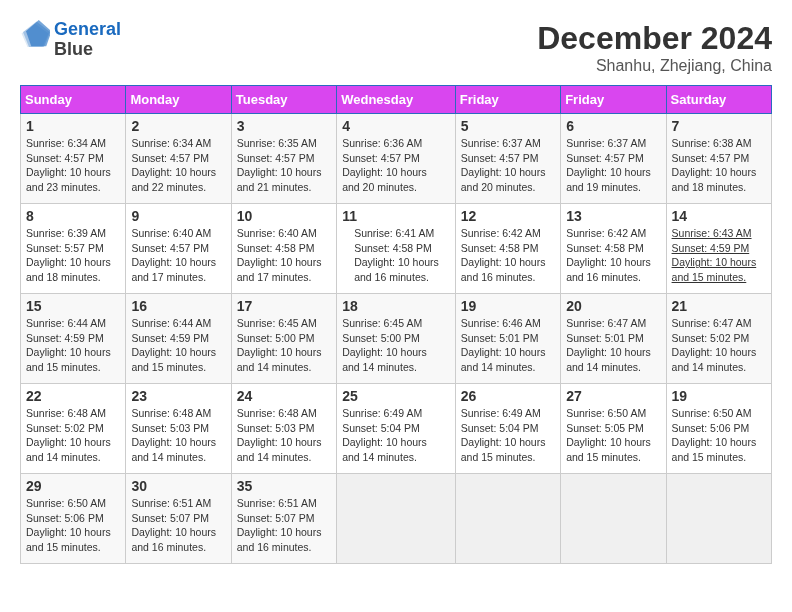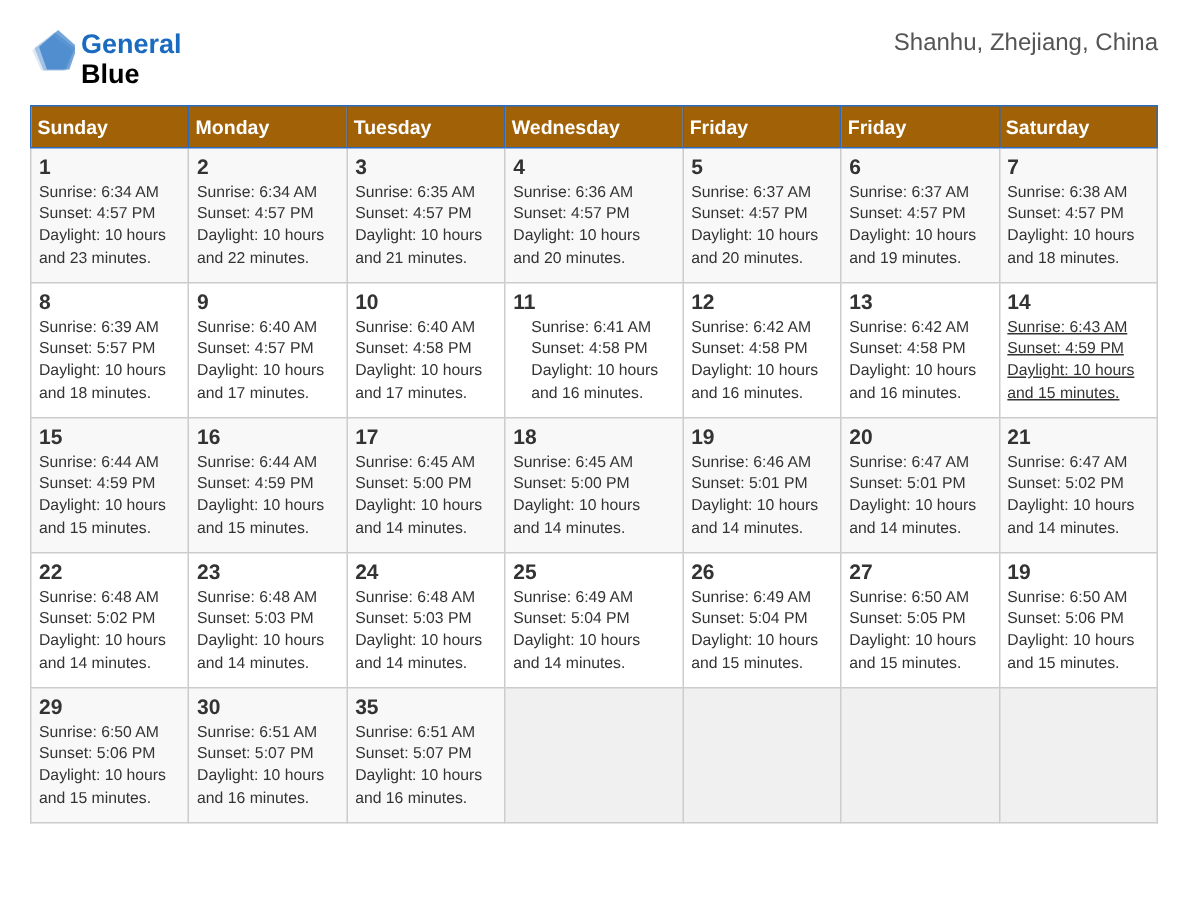--- a/index.html
+++ b/index.html
@@ -45,21 +45,21 @@
     .location {
       font-size: 16px;
       color: #555;
     }
     table {
       width: 100%;
       border-collapse: collapse;
       font-size: 11px;
     }
     thead tr th {
-      background-color: #a16207;
+      background-color: #d946ef;
       color: #fff;
       padding: 6px 4px;
       text-align: left;
       font-size: 13px;
       font-weight: bold;
       border: 1px solid #2a6abf;
     }
     tbody tr td {
       border: 1px solid #ccc;
       padding: 4px 5px;
@@ -95,24 +95,25 @@
 
 <div class="header">
   <div class="logo">
     <svg class="logo-icon" viewBox="0 0 40 40" width="40" height="40">
       <polygon points="20,5 38,18 30,36 10,36 2,18" fill="#1a6abf" opacity="0.15"></polygon>
       <polygon points="22,2 40,16 32,36 12,36 4,16" fill="#1a6abf" opacity="0.3"></polygon>
       <polygon points="25,0 42,15 35,35 15,35 8,15" fill="#1a6abf" opacity="0.6"></polygon>
     </svg>
     <div class="logo-text">
       <div><span>General</span></div>
-      <div style="color:#000000">Blue</div>
+      <div style="color:#404040">Blue</div>
     </div>
   </div>
   <div class="title-block">
+    <div class="month-year">December 2024</div>
     <div class="location">Shanhu, Zhejiang, China</div>
   </div>
 </div>
 
 <table>
   <thead>
     <tr>
       <th>Sunday</th>
       <th>Monday</th>
       <th>Tuesday</th>

